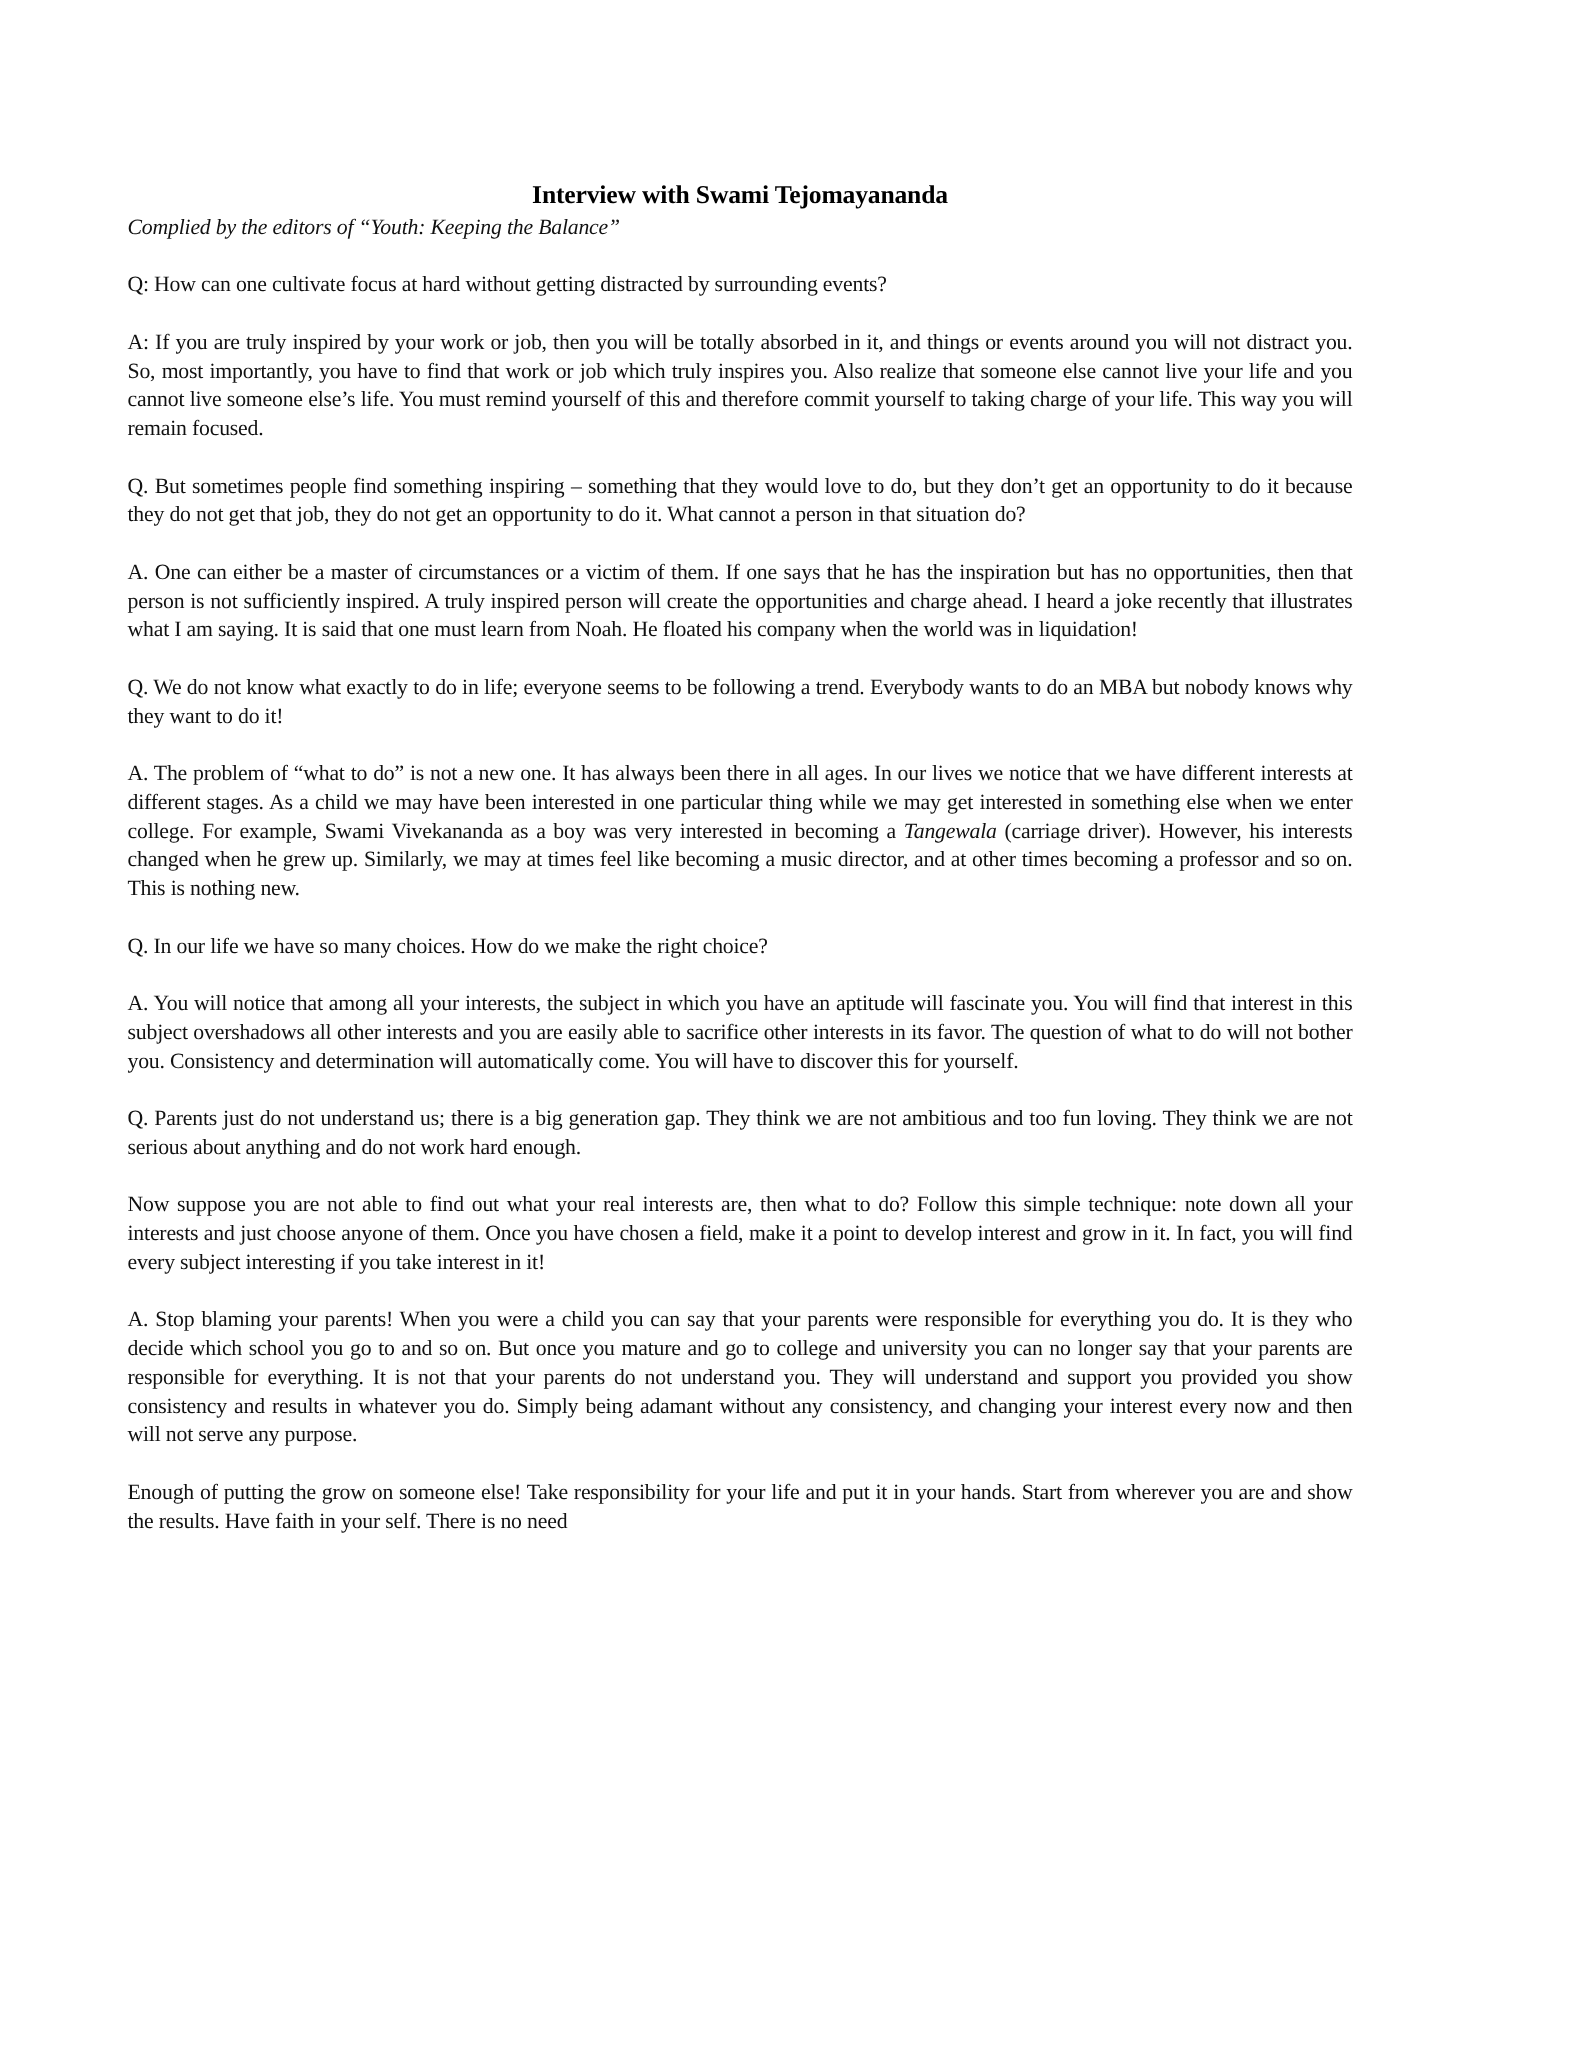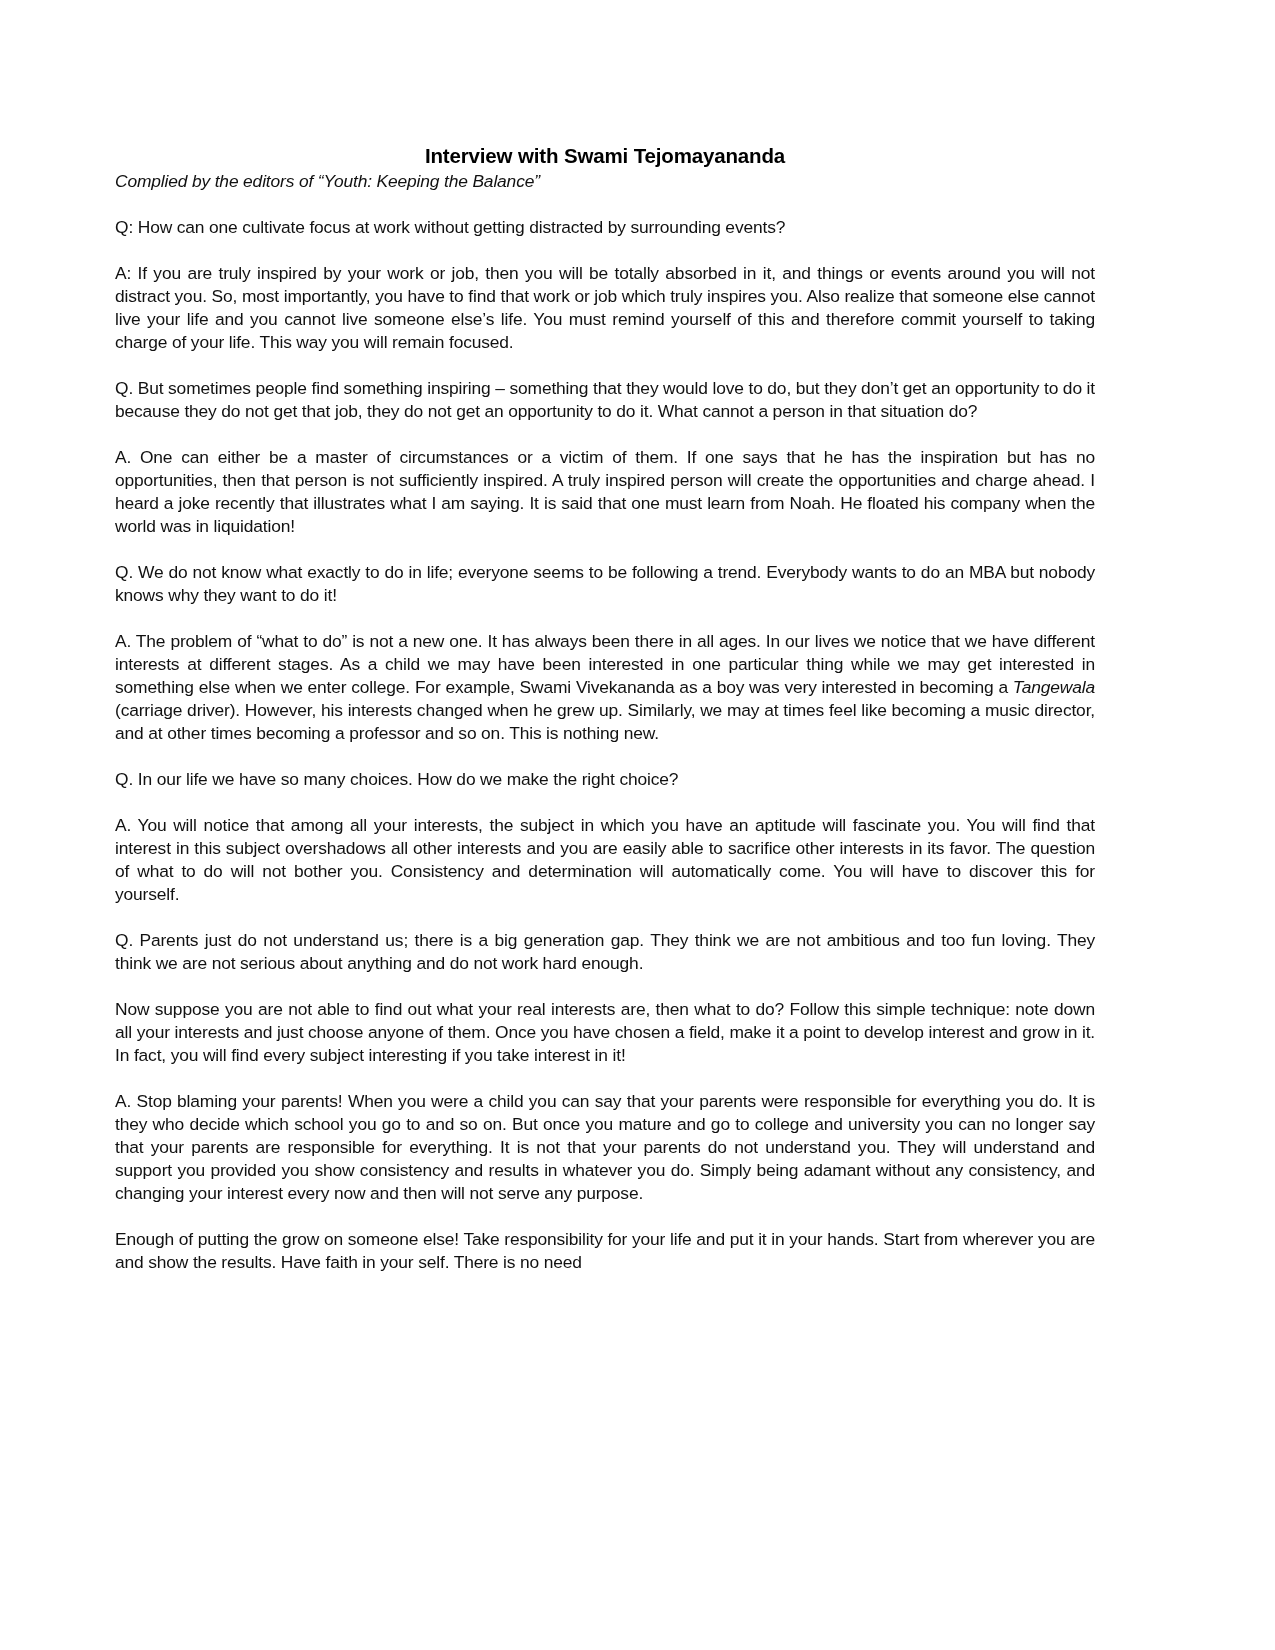--- a/index.html
+++ b/index.html
@@ -1,34 +1,34 @@
 <!DOCTYPE html>
 <html><head>
 <meta charset="utf-8">
 <style>
   html, body { margin: 0; padding: 0; background: #ffffff; }
   body { width: 1275px; height: 1650px; position: relative; overflow: hidden; }
   .page {
-    position: absolute; left: 115px; top: 142px; width: 980px;
-    font-family: Liberation Sans, sans-serif; font-size: 17.4px; line-height: 23px;
+    position: absolute; left: 102px; top: 142px; width: 980px;
+    font-family: Liberation Serif, serif; font-size: 17.4px; line-height: 23px;
     color: #111111; letter-spacing: -0.15px;
   }
   .title { text-align: center; font-weight: bold; font-size: 20.5px; line-height: 28px; margin: 0; color: #000; }
   .subtitle { text-align: left; font-style: italic; font-size: 17.4px; line-height: 23px; margin: 0 0 23px 0; }
   .para { margin: 0 0 23px 0; text-align: justify; text-align-last: left; }
   em { font-style: italic; }
 </style>
 </head>
 <body>
 
 <div class="page">
   <h1 class="title">Interview with Swami Tejomayananda</h1>
   <p class="subtitle">Complied by the editors of “Youth: Keeping the Balance”</p>
 
-  <p class="para">Q:  How can one cultivate focus at work without getting distracted by surrounding events?</p>
+  <p class="para">Q:  How can one cultivate focus at hard without getting distracted by surrounding events?</p>
   <p class="para">A:  If you are truly inspired by your work or job, then you will be totally absorbed in it, and things or events around you will not distract you.  So, most importantly, you have to find that work or job which truly inspires you.  Also realize that someone else cannot live your life and you cannot live someone else’s life.  You must remind yourself of this and therefore commit yourself to taking charge of your life.  This way you will remain focused.</p>
   <p class="para">Q.  But sometimes people find something inspiring – something that they would love to do, but they don’t get an opportunity to do it because they do not get that job, they do not get an opportunity to do it.  What cannot a person in that situation do?</p>
   <p class="para">A.  One can either be a master of circumstances or a victim of them.  If one says that he has the inspiration but has no opportunities, then that person is not sufficiently inspired.  A truly inspired person will create the opportunities and charge ahead.  I heard a joke recently that illustrates what I am saying.  It is said that one must learn from Noah.  He floated his company when the world was in liquidation!</p>
   <p class="para">Q.  We do not know what exactly to do in life; everyone seems to be following a trend.  Everybody wants to do an MBA but nobody knows why they want to do it!</p>
   <p class="para"><span>A.  The problem of “what to do” is not a new one.  It has always been there in all ages.  In our lives we notice that we have different interests at different stages.  As a child we may have been interested in one particular thing while we may get interested in something else when we enter college.  For example, Swami Vivekananda as a boy was very interested in becoming a </span><em>Tangewala</em><span> (carriage driver).  However, his interests changed when he grew up.  Similarly, we may at times feel like becoming a music director, and at other times becoming a professor and so on.  This is nothing new.</span></p>
   <p class="para">Q.  In our life we have so many choices.  How do we make the right choice?</p>
   <p class="para">A.  You will notice that among all your interests, the subject in which you have an aptitude will fascinate you.  You will find that interest in this subject overshadows all other interests and you are easily able to sacrifice other interests in its favor.  The question of what to do will not bother you.  Consistency and determination will automatically come.  You will have to discover this for yourself.</p>
   <p class="para">Q.  Parents just do not understand us; there is a big generation gap.  They think we are not ambitious and too fun loving.  They think we are not serious about anything and do not work hard enough.</p>
   <p class="para">Now suppose you are not able to find out what your real interests are, then what to do?  Follow this simple technique: note down all your interests and just choose anyone of them.  Once you have chosen a field, make it a point to develop interest and grow in it.  In fact, you will find every subject interesting if you take interest in it!</p>
   <p class="para">A.  Stop blaming your parents!   When you were a child you can say that your parents were responsible for everything you do.  It is they who decide which school you go to and so on.  But once you mature and go to college and university you can no longer say that your parents are responsible for everything.  It is not that your parents do not understand you.  They will understand and support you provided you show consistency and results in whatever you do.  Simply being adamant without any consistency, and changing your interest every now and then will not serve any purpose.</p>

